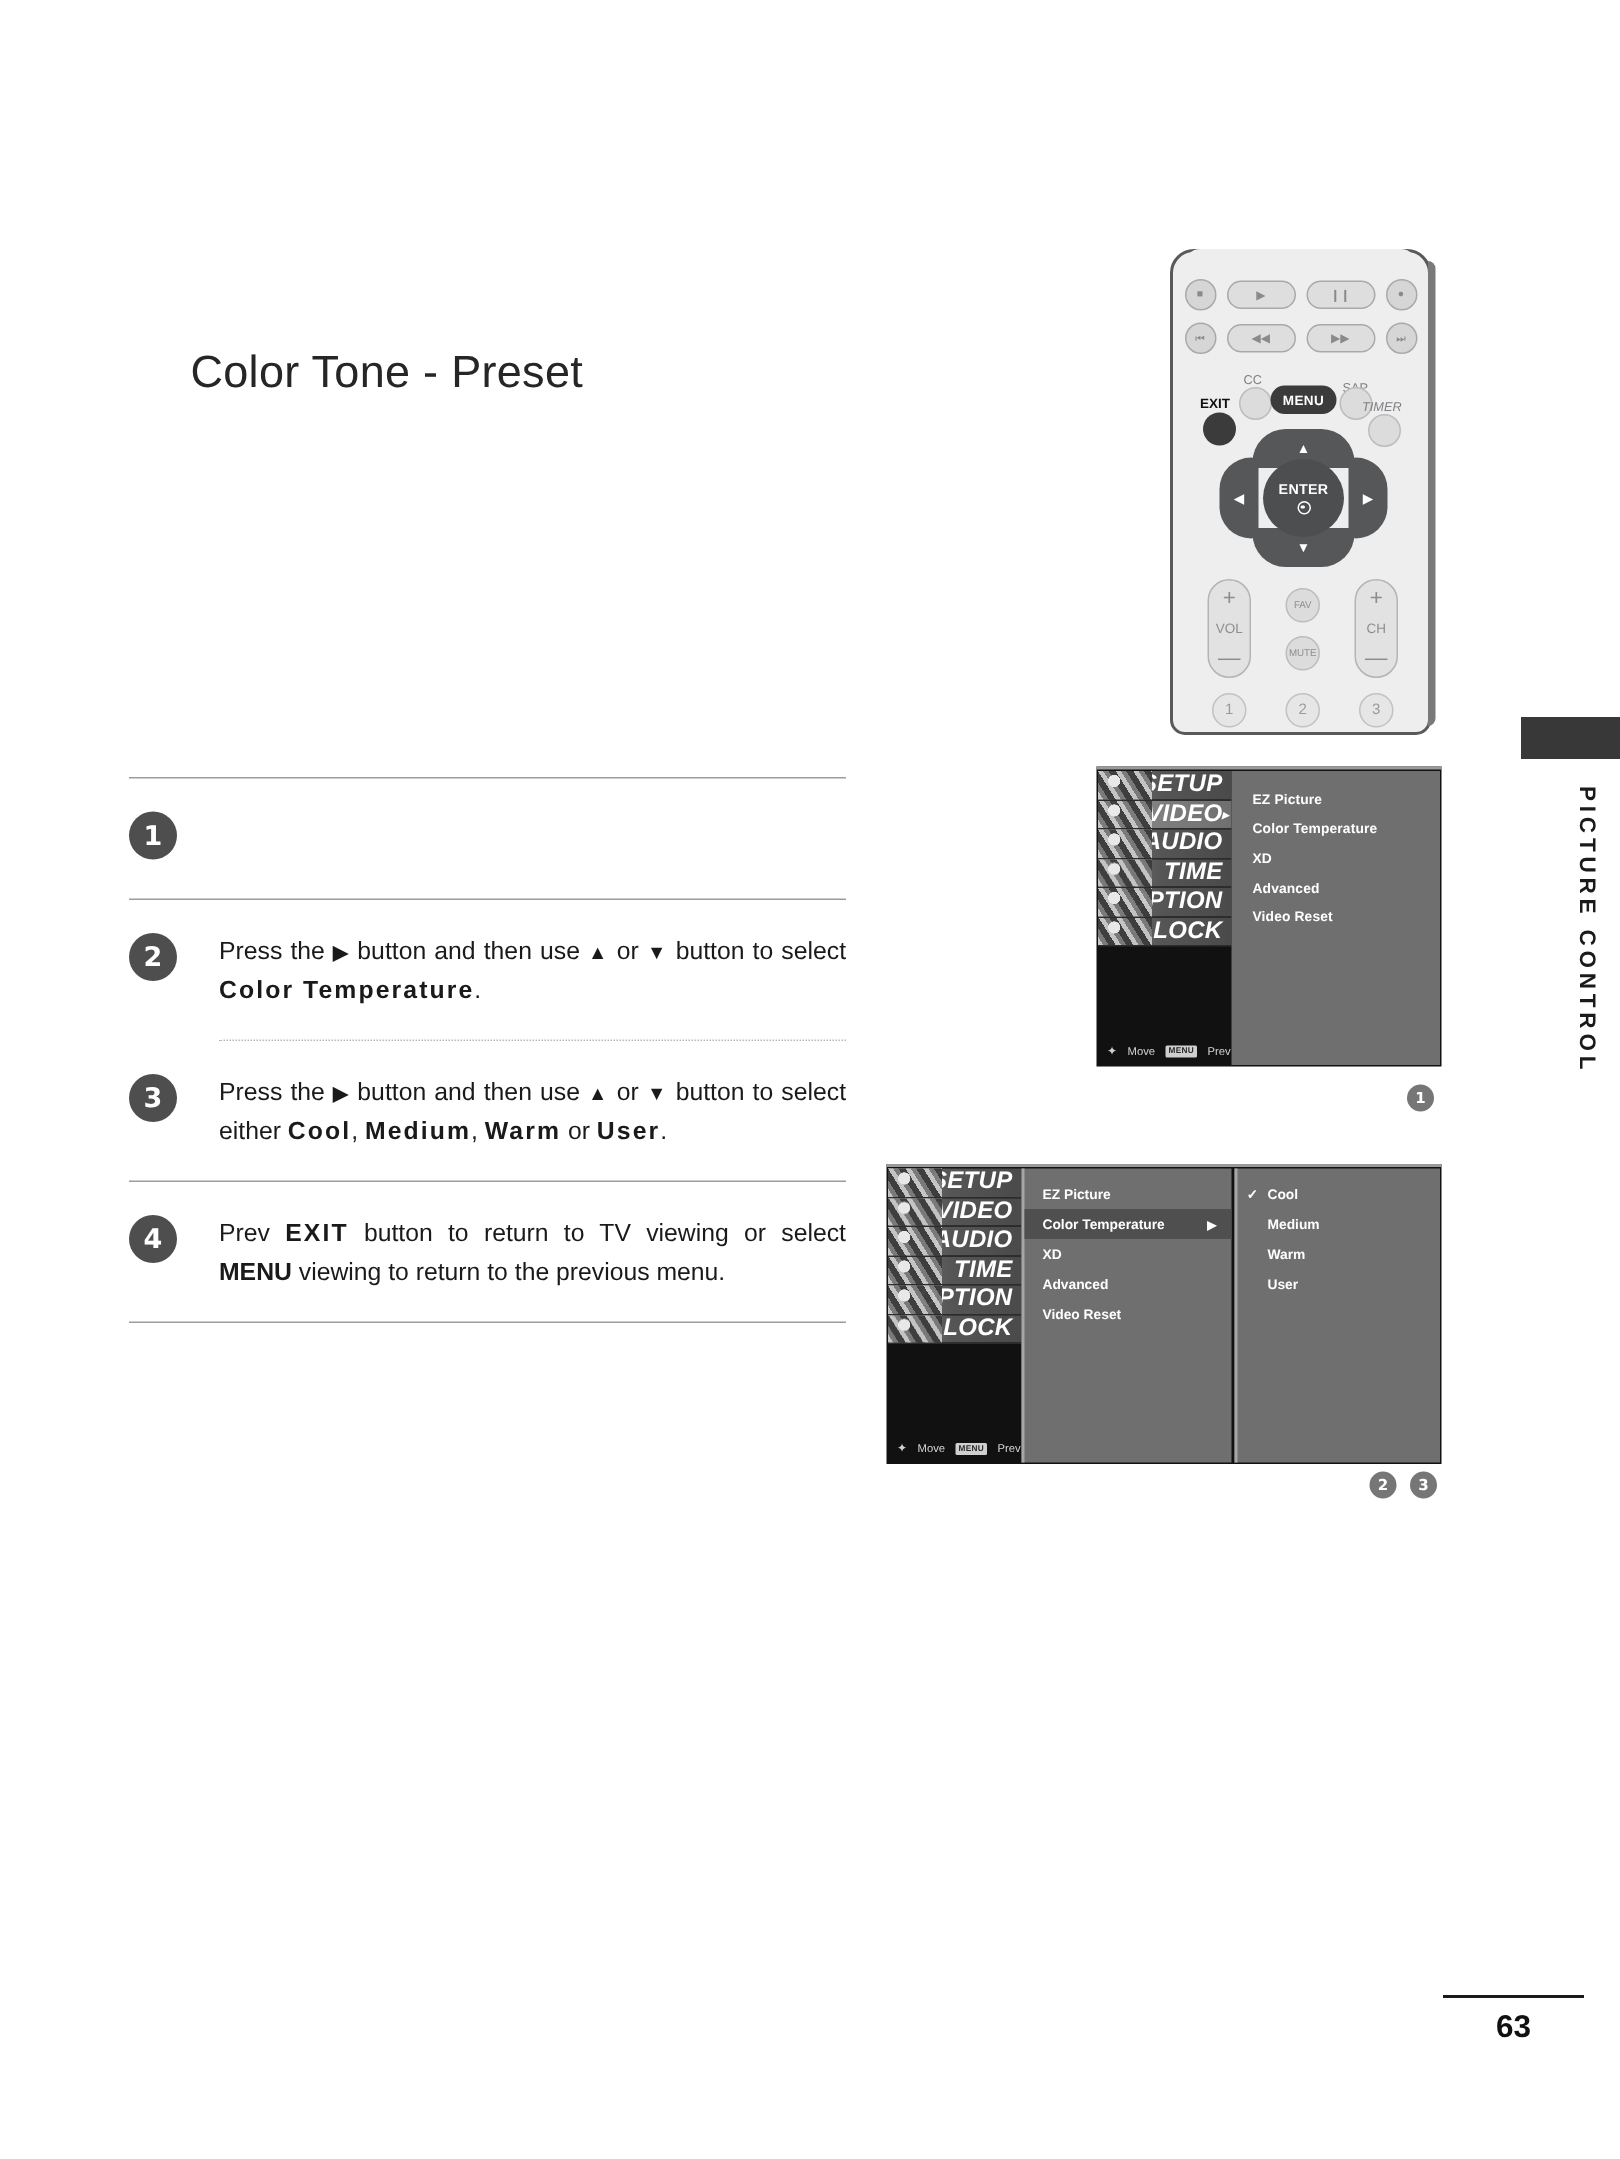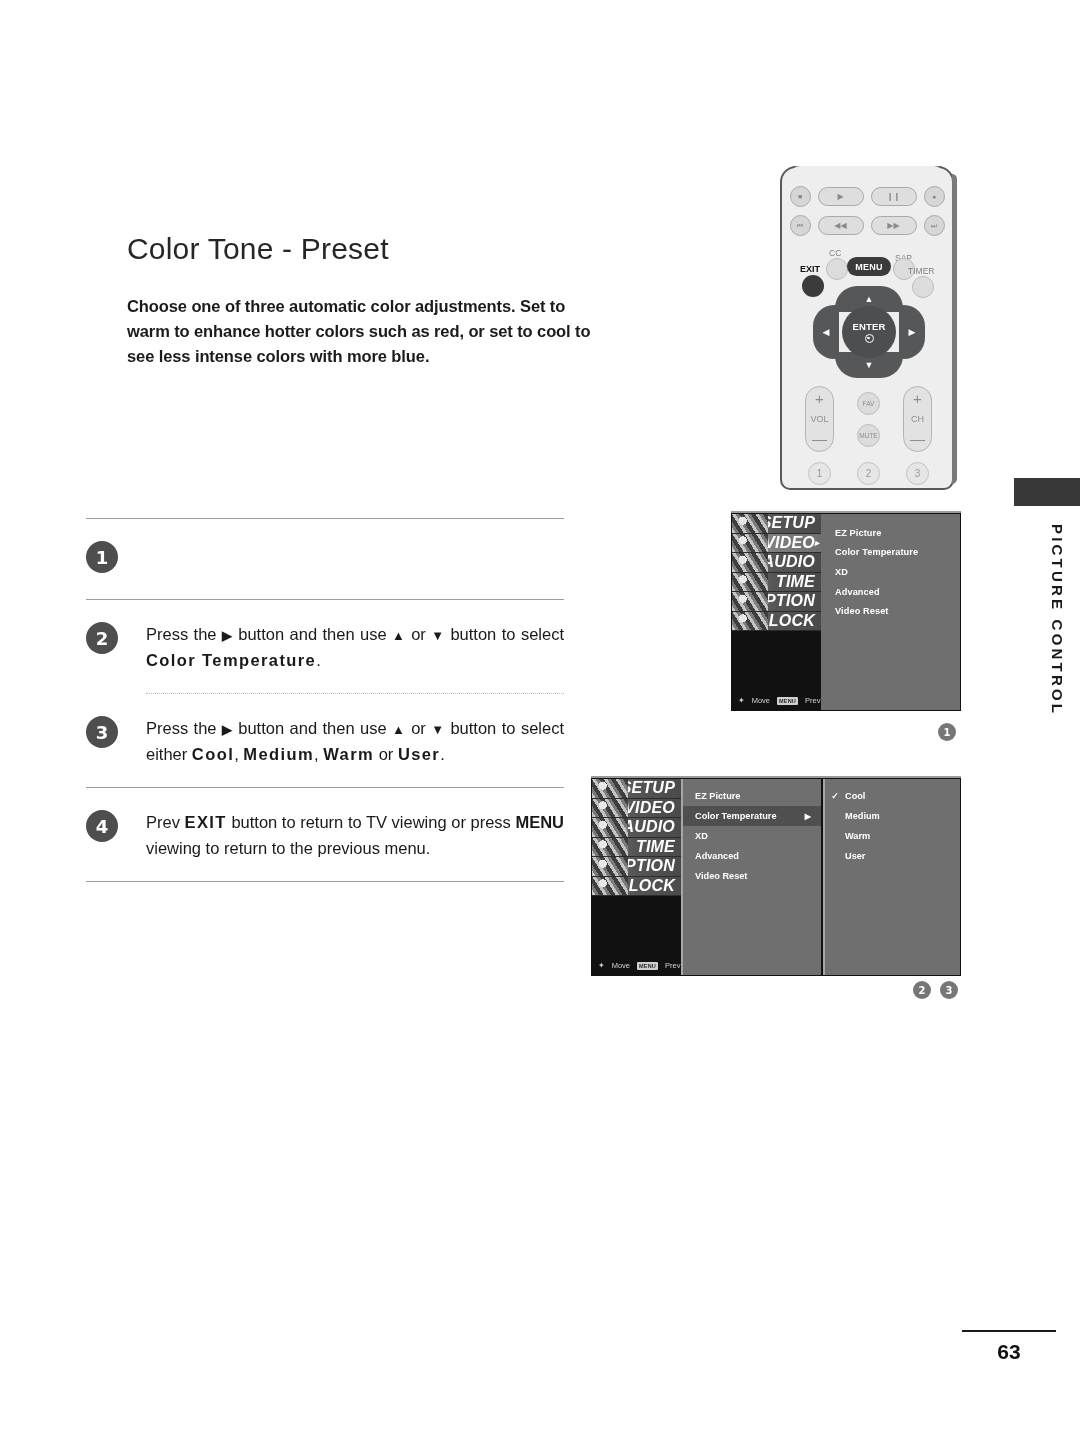--- a/index.html
+++ b/index.html
@@ -244,21 +244,20 @@
     text-align:center; font-size:21px; font-weight:bold; color:#111;
   }
 </style>
 </head>
 <body>
 
 <div class="page">
 
   <div class="left-col">
     <div class="page-title">Color Tone - Preset</div>
-    <div class="intro">Choose one of three automatic color adjustments. Set to warm to enhance hotter colors such as red, or set to cool to see less intense colors with more blue.</div>
   </div>
 
   <div class="steps">
     <div class="rule"></div>
 
     <div class="step">
       <div class="badge-num">1</div>
     </div>
 
     <div class="rule"></div>
@@ -272,21 +271,21 @@
 
     <div class="step">
       <div class="badge-num">3</div>
       <div class="step-text"><span>Press the </span><b class="arw">▶</b><span> button and then use </span><span class="arw">▲</span><span> or </span><span class="arw">▼</span><span> button to select either </span><b class="sp">Cool</b><span>, </span><b class="sp">Medium</b><span>, </span><b class="sp">Warm</b><span> or </span><b class="sp">User</b><span>.</span></div>
     </div>
 
     <div class="rule"></div>
 
     <div class="step">
       <div class="badge-num">4</div>
-      <div class="step-text"><span>Prev </span><b class="sp">EXIT</b><span> button to return to TV viewing or press </span><b>MENU</b><span> viewing to return to the previous menu.</span></div>
+      <div class="step-text"><span>Prev </span><b class="sp">EXIT</b><span> button to return to TV viewing or select </span><b>MENU</b><span> viewing to return to the previous menu.</span></div>
     </div>
 
     <div class="rule"></div>
   </div>
 
   <div class="side-tab-block"></div>
   <div class="side-tab-label">PICTURE CONTROL</div>
 
   <div class="remote">
     <div class="remote-top-notch"></div>
@@ -309,21 +308,21 @@
     <div class="soft-circle" style="left:44px; top:90px;"></div>
 
     <div class="menu-pill" style="position:absolute; left:65px; top:89px;">MENU</div>
 
     <div class="lbl-sm" style="left:113px; top:85px;">SAP</div>
     <div class="soft-circle" style="left:111px; top:90px;"></div>
 
     <div class="lbl-dark" style="left:18px; top:96px;">EXIT</div>
     <div class="dark-circle" style="left:20px; top:107px;"></div>
 
-    <div class="lbl-sm" style="left:126px; top:98px;">TIMER</div>
+    <div class="lbl-sm" style="left:126px; top:98px;font-style:italic;">TIMER</div>
     <div class="soft-circle" style="left:130px; top:108px;"></div>
 
     <div class="dpad">
       <div class="dpad-arc arc-up">▲</div>
       <div class="dpad-arc arc-left">◀</div>
       <div class="dpad-arc arc-right">▶</div>
       <div class="dpad-arc arc-down">▼</div>
       <div class="dpad-center">
         <span class="et">ENTER</span>
         <span class="dot"></span>

